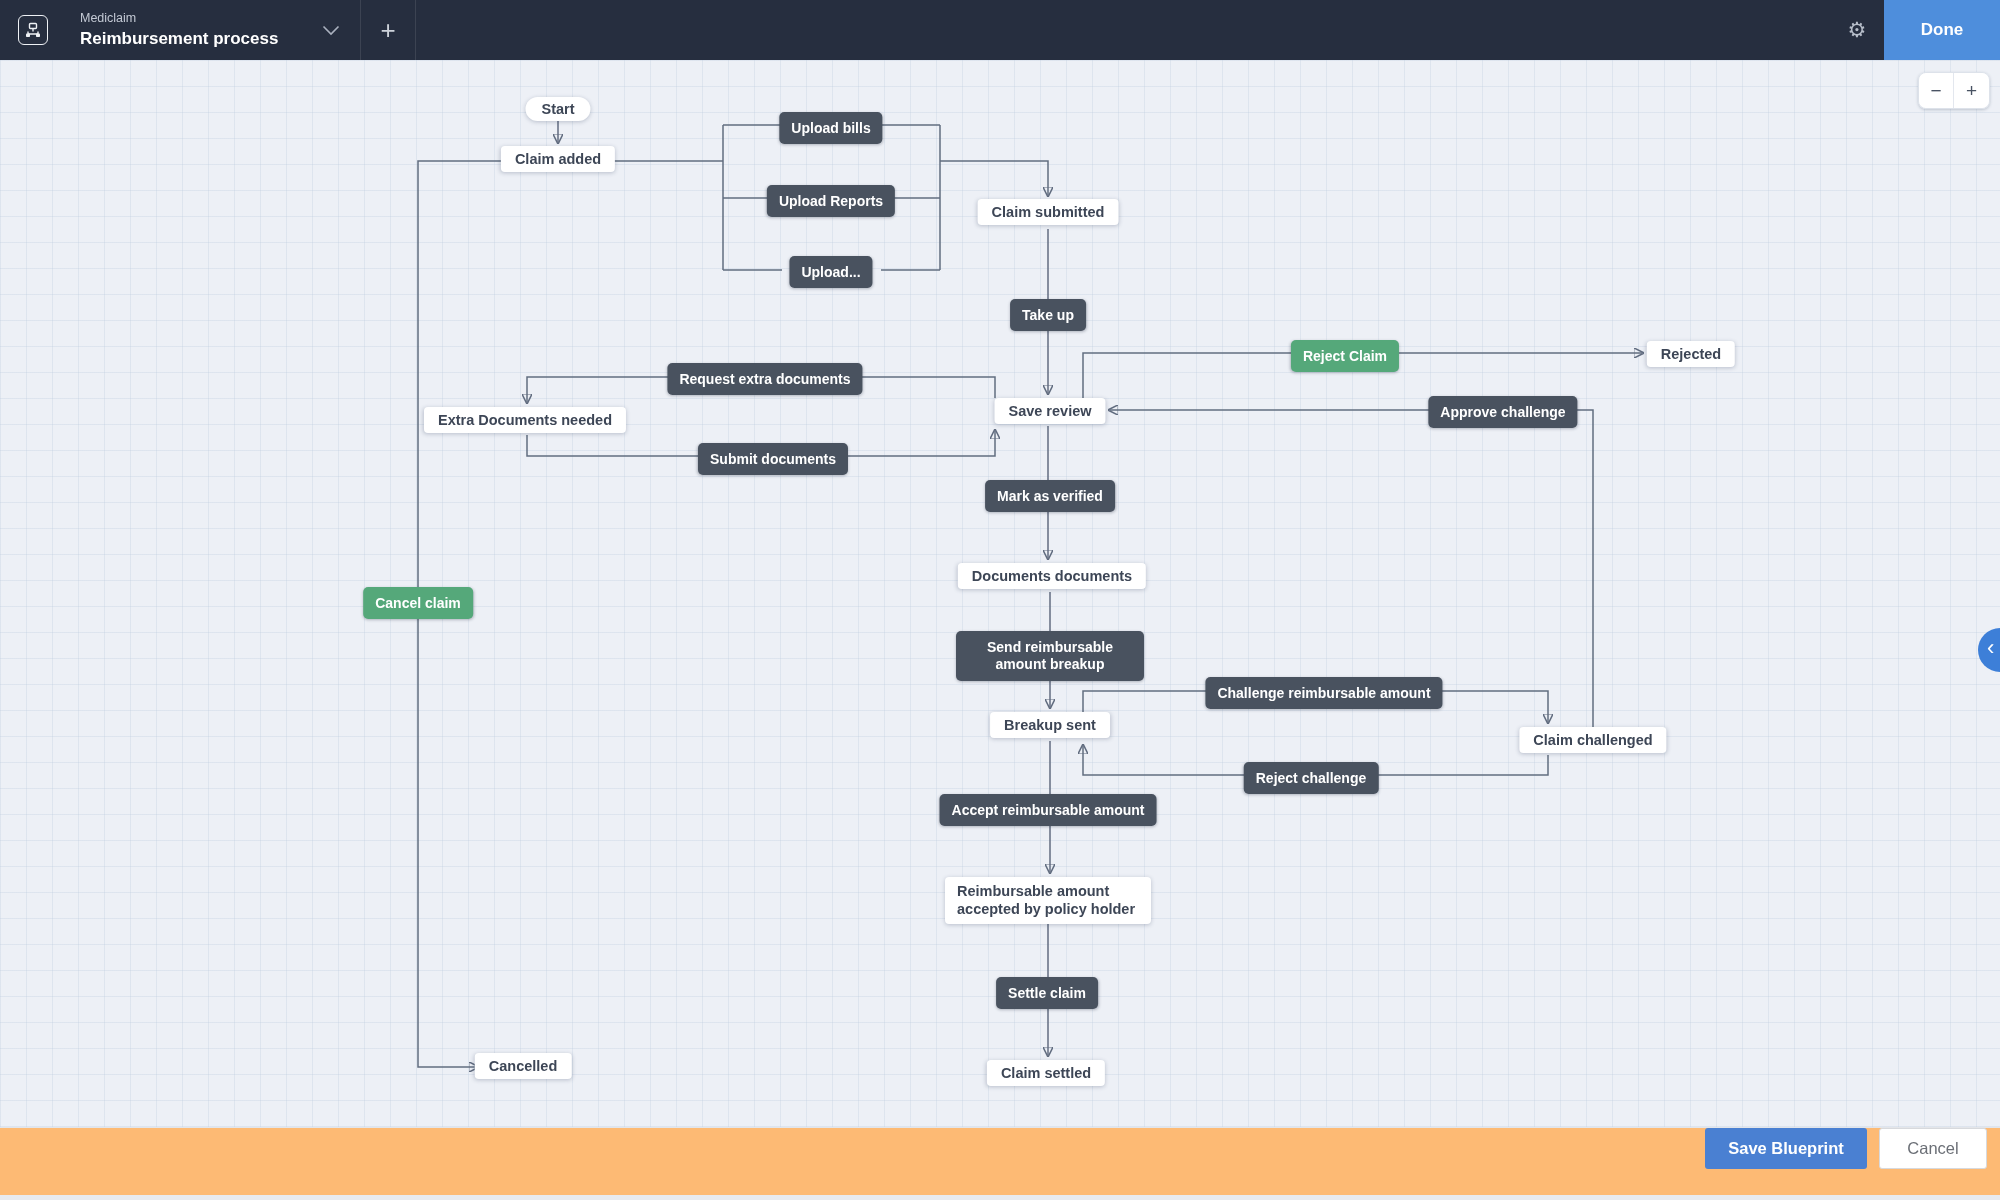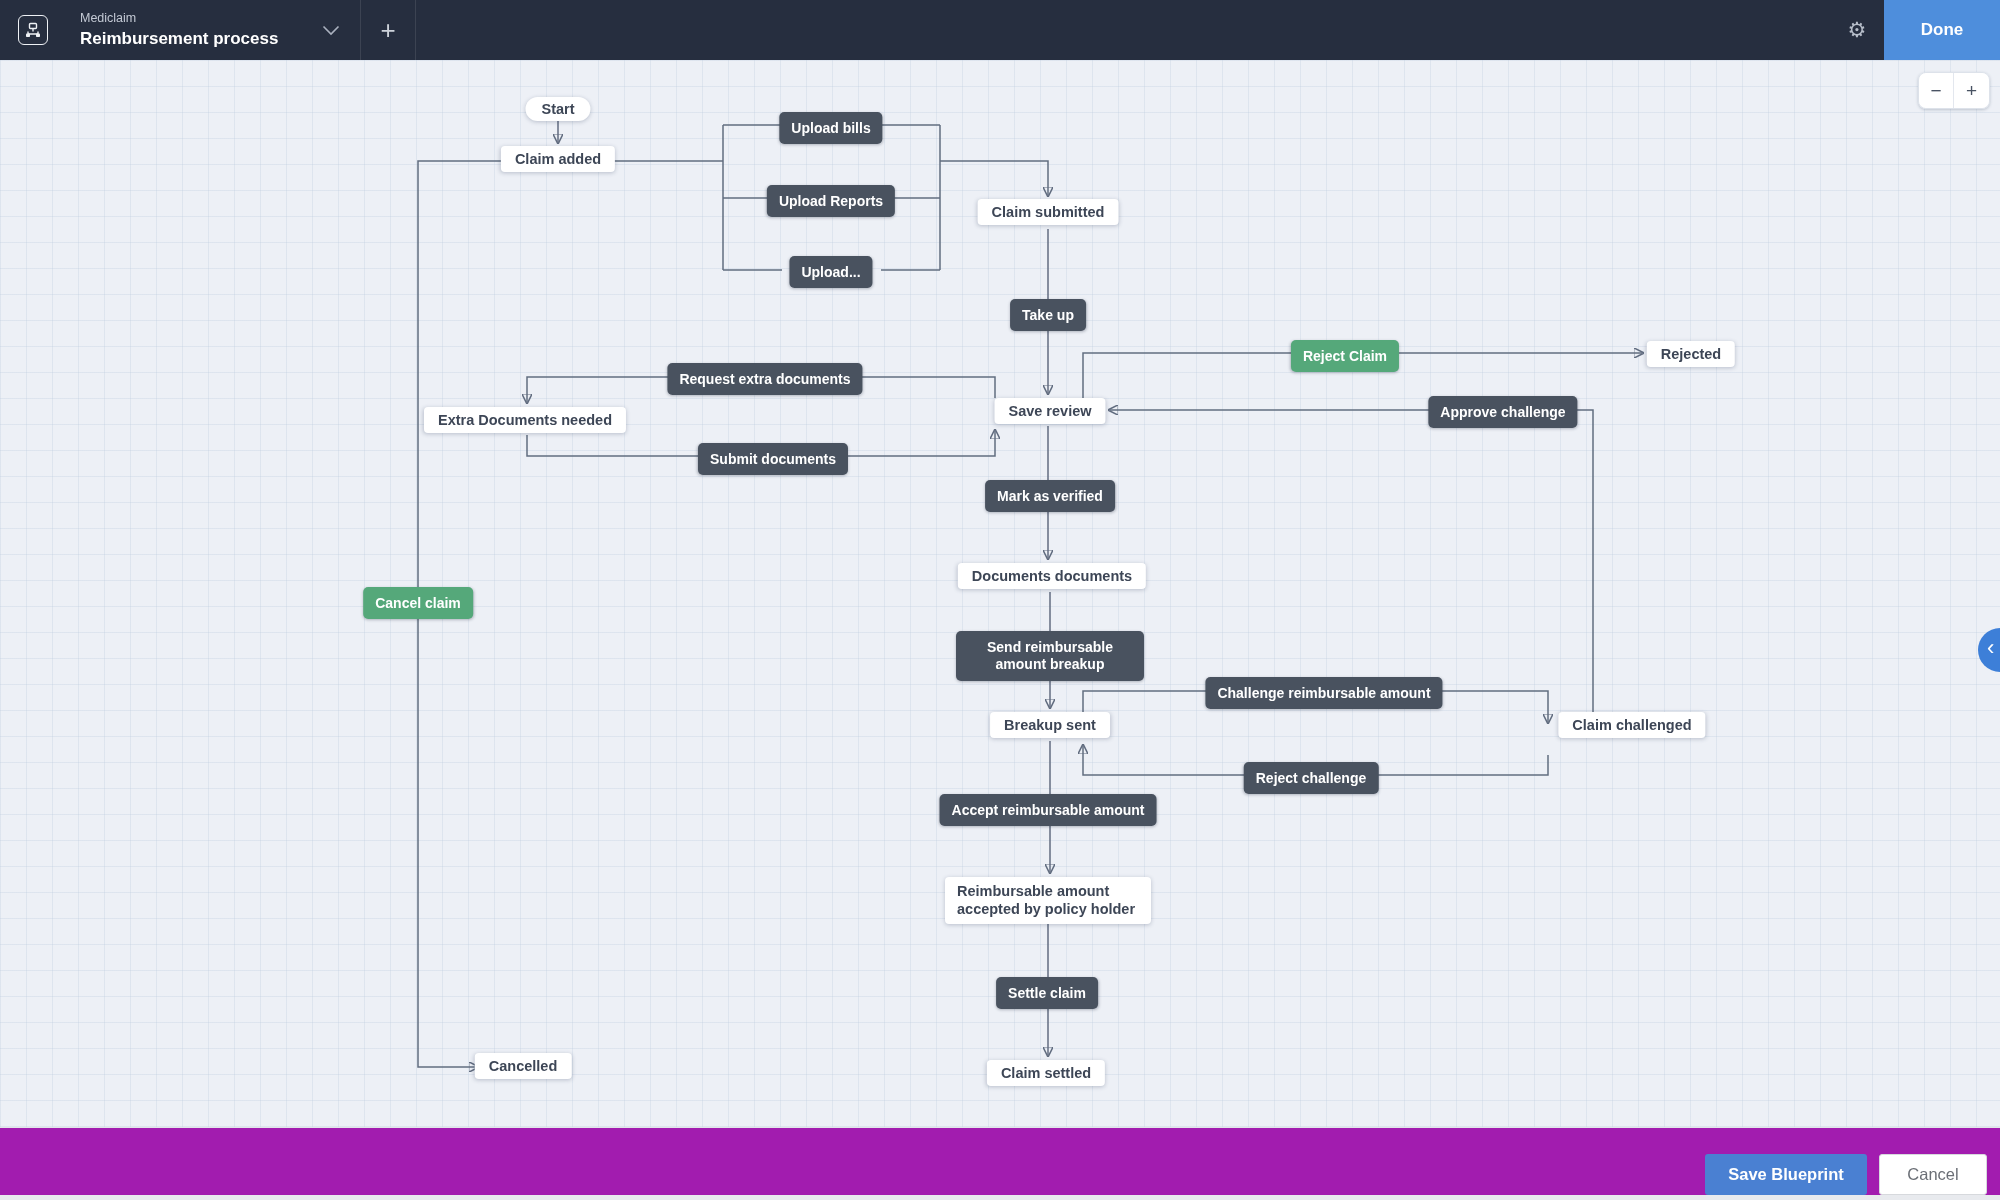--- a/index.html
+++ b/index.html
@@ -54,21 +54,21 @@
     font-size:19px; color:#495363; line-height:1; }
   .zoomctl button:first-child { border-right:1px solid #e3e7ee; }
 
   
   .panel-toggle { position:absolute; right:-22px; top:568px; width:44px; height:44px;
     border-radius:50%; background:#3d7fd8; color:#fff; z-index:6; cursor:pointer;
     font-size:22px; line-height:40px; text-align:left; padding-left:9px; }
 
   
   .footer { position:absolute; left:0; top:1127px; width:2000px; height:68px;
-    background:#a21caf; border-top:1px solid #e3e5e9; display:flex; align-items:flex-end;
+    background:#fdba74; border-top:1px solid #e3e5e9; display:flex; align-items:flex-start;
     justify-content:flex-end; gap:12px; padding-right:13px; z-index:30; }
   .save-btn { width:162px; height:41px; background:#4a80d2; color:#fff; border:none;
     border-radius:3px; font-size:16.5px; font-weight:600; cursor:pointer; }
   .cancel-btn { width:108px; height:41px; background:#fff; color:#6b6f76; cursor:pointer;
     border:1px solid #d7d9dd; border-radius:3px; font-size:16.5px; }
   .bottom-strip { position:absolute; left:0; top:1195px; width:2000px; height:5px; background:#e8eaee; }
 </style>
 </head>
 <body>
 
@@ -131,21 +131,21 @@
   </svg>
 
   <div class="node state state-start" style="left:558px; top:19px;margin-top:18px;">Start</div>
   <div class="node state" style="left:558px; top:86px;">Claim added</div>
   <div class="node state" style="left:1048px; top:139px;">Claim submitted</div>
   <div class="node state" style="left:1691px; top:281px;">Rejected</div>
   <div class="node state" style="left:525px; top:347px;">Extra Documents needed</div>
   <div class="node state" style="left:1050px; top:338px;">Save review</div>
   <div class="node state" style="left:1052px; top:503px;">Documents documents</div>
   <div class="node state" style="left:1050px; top:652px;">Breakup sent</div>
-  <div class="node state" style="left:1593px; top:652px;margin-left:39px;">Claim challenged</div>
+  <div class="node state" style="left:1593px; top:667px;">Claim challenged</div>
   <div class="node state wide" style="left:1048px; top:817px; width:206px; text-align:left; padding:6px 12px;">Reimbursable amount accepted by policy holder</div>
   <div class="node state" style="left:1046px; top:1000px;">Claim settled</div>
   <div class="node state" style="left:523px; top:993px;">Cancelled</div>
 
   <div class="node transition" style="left:831px; top:52px;">Upload bills</div>
   <div class="node transition" style="left:831px; top:125px;">Upload Reports</div>
   <div class="node transition" style="left:831px; top:196px;">Upload...</div>
   <div class="node transition" style="left:1048px; top:239px;">Take up</div>
   <div class="node transition green" style="left:1345px; top:280px;">Reject Claim</div>
   <div class="node transition" style="left:765px; top:303px;">Request extra documents</div>

